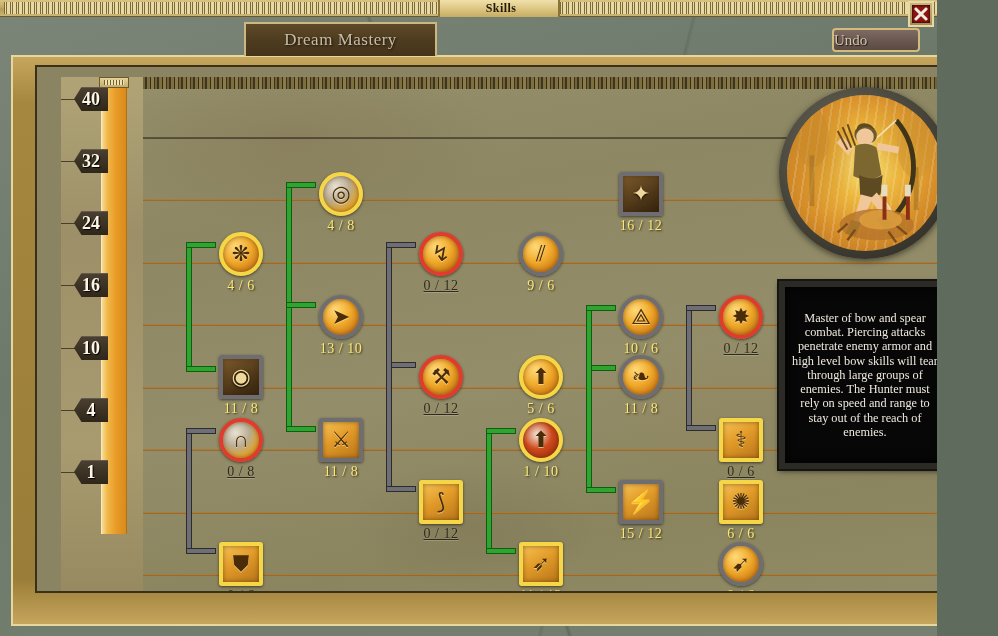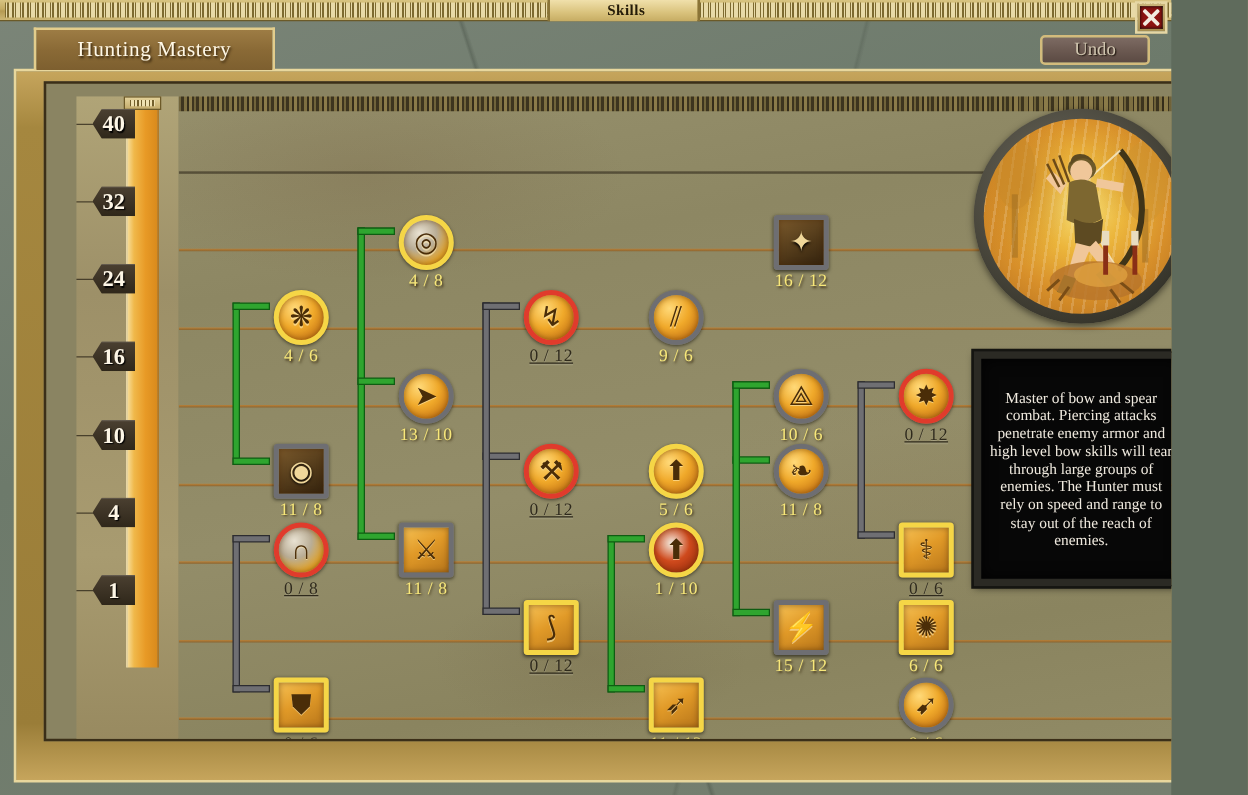--- a/index.html
+++ b/index.html
@@ -109,21 +109,21 @@
     color:#c7bda6;
     text-shadow:1px 1px 2px #19120a;
     z-index:11;
   }
 
   
   #undo-btn{
     position:absolute;right:17px;top:28px;width:88px;height:24px;
     background:linear-gradient(#7d6b63,#6a5850 55%,#5b4a43);
     border:2px solid #d3bb7c;border-radius:4px;box-sizing:border-box;
-    color:#cfc4ae;font-size:15px;text-align:center;line-height:20px;
+    color:#cfc4ae;font-size:15px;text-align:left;line-height:20px;
     text-shadow:1px 1px 1px #20170f;cursor:pointer;z-index:30;
   }
 
   
   #panel{
     position:absolute;left:11px;top:55px;width:976px;height:571px;
     background:
       linear-gradient(#c6a55c,#a5873f 8%,#9a7d38 92%,#c6a55c);
     border:2px solid #e8d79d;
     box-sizing:border-box;
@@ -315,21 +315,21 @@
     <div class="meander" id="meander-right"></div>
   </div>
 
   <div id="close-btn">
     <div class="inner">
       <div class="x1"></div>
       <div class="x2"></div>
     </div>
   </div>
 
-  <div class="tab" id="tab-hunting">Hunting Mastery</div>
+  <div class="tab" id="tab-dream">Dream Mastery</div>
 
   <div id="undo-btn">Undo</div>
 
   <div id="panel">
     <div id="panel-inner-frame">
 
       <div id="ruler">
         <div id="ruler-bg"></div>
         <div id="ruler-track-cap"></div>
         <div id="ruler-bar"></div>

